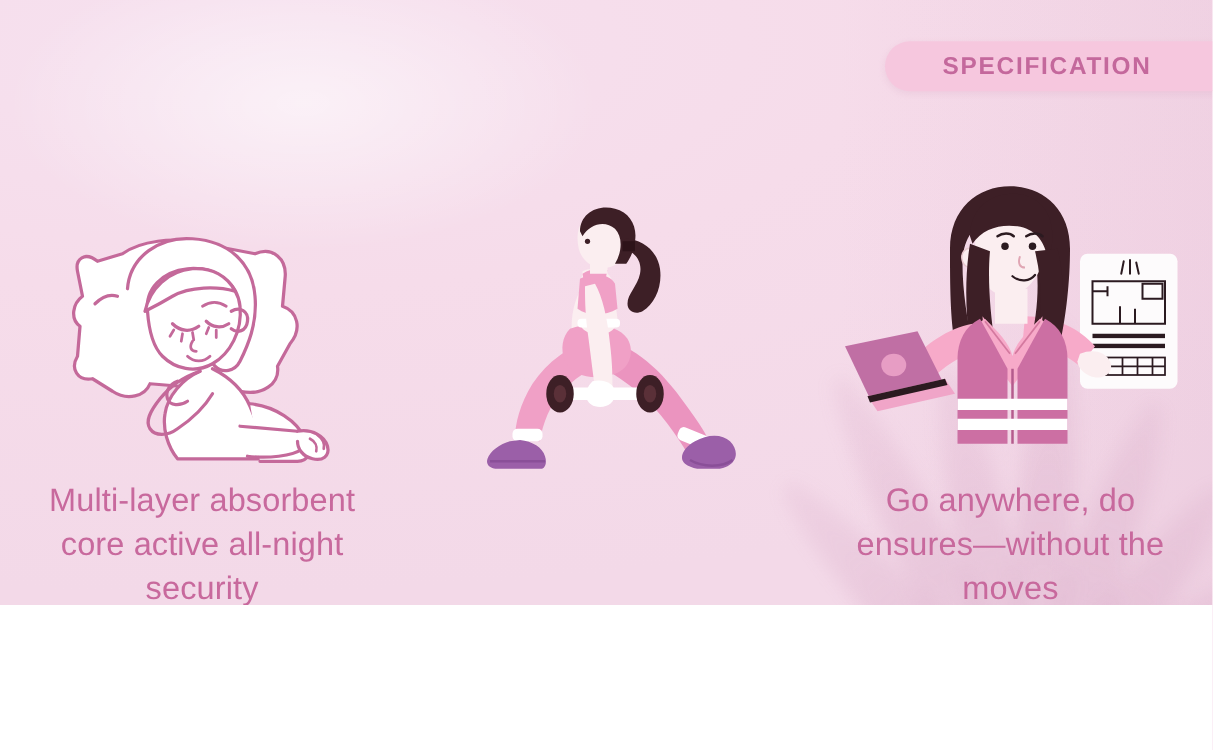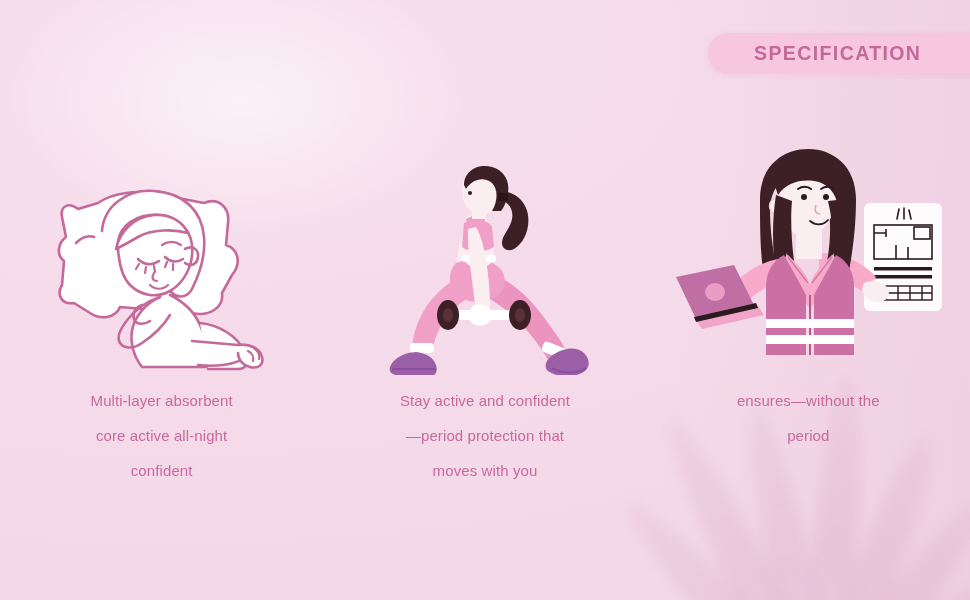--- a/index.html
+++ b/index.html
@@ -9,21 +9,21 @@
   body {
     width: 970px;
     height: 600px;
     overflow: hidden;
     font-family: "Liberation Sans", sans-serif;
   }
 
   #banner {
     position: relative;
     width: 970px;
-    height: 600px;
+    height: 484px;
     background: #f7dfec;
     overflow: hidden;
   }
 
   
   .bg-base {
     position: absolute;
     inset: 0;
     background:
       radial-gradient(120% 90% at 18% 8%, #f6e1ef 0%, #f6dcea 45%, #f3d9e8 100%);
@@ -118,21 +118,21 @@
     display: flex;
     align-items: flex-end;
     justify-content: center;
   }
   .caption {
     position: absolute;
     left: 0;
     right: 0;
     top: 383px;
     text-align: center;
-    font-size: 15px;
+    font-size: 26px;
     line-height: 35px;
     color: #c8699d;
     letter-spacing: .1px;
     font-family: "Liberation Sans", sans-serif;
   }
   .caption .ln { display: block; white-space: nowrap; }
 </style>
 </head>
 <body>
 
@@ -217,21 +217,21 @@
             <path d="M196 200 C208 198 218 204 220 212
                      C222 220 216 224 208 222 C200 220 196 214 196 208"></path>
             <path d="M206 206 C210 208 212 212 211 216" fill="none" stroke-width="2.2"></path>
             <path d="M212 203 C216 206 218 210 217 214" fill="none" stroke-width="2.2"></path>
           </g>
         </svg>
       </div>
       <div class="caption">
         <span class="ln">Multi-layer absorbent</span>
         <span class="ln">core active all-night</span>
-        <span class="ln">confident</span>
+        <span class="ln">security</span>
       </div>
     </div>
 
     <div class="col">
       <div class="art-wrap">
         <svg width="210" height="220" viewBox="0 0 210 220">
 
           <path d="M104 118 C126 120 150 142 168 168 C180 184 186 194 188 200
                    L170 208 C162 194 148 174 132 160 C118 148 104 140 96 136 Z" fill="#eb94bf"></path>
 
@@ -284,25 +284,20 @@
           <rect x="30" y="188" width="24" height="10" rx="4" fill="#ffffff"></rect>
           <path d="M28 198 C20 200 12 206 10 212 C8 218 14 221 24 221
                    L50 221 C56 221 58 216 56 210 C54 203 46 198 36 197 Z" fill="#9b5fa8"></path>
           <path d="M12 214 L56 214" stroke="#8a4f98" stroke-width="2" fill="none"></path>
 
           <rect x="162" y="190" width="26" height="11" rx="4" fill="#ffffff" transform="rotate(22 175 195)"></rect>
           <path d="M176 198 C186 192 198 192 204 198 C211 205 210 214 202 218
                    C192 223 176 222 168 216 C162 211 168 202 176 198 Z" fill="#9b5fa8"></path>
           <path d="M172 213 C182 219 198 219 206 213" stroke="#8a4f98" stroke-width="2" fill="none"></path>
         </svg>
-      </div>
-      <div class="caption">
-        <span class="ln">Stay active and confident</span>
-        <span class="ln">—period protection that</span>
-        <span class="ln">moves with you</span>
       </div>
     </div>
 
     <div class="col">
       <div class="art-wrap">
         <svg width="280" height="230" viewBox="0 0 280 230">
 
             <g>
               <rect x="196" y="58" width="78" height="108" rx="6" fill="#fdfbfc"></rect>
 
@@ -384,19 +379,20 @@
 
             <g>
               <path d="M8 132 L66 120 L86 160 L28 174 Z" fill="#c06fa4"></path>
               <ellipse cx="47" cy="147" rx="10" ry="9" fill="#e79dc4"></ellipse>
               <path d="M26 172 L88 158 L96 170 L34 184 Z" fill="#f0a5c8"></path>
               <path d="M26 172 L88 158 L90 163 L28 177 Z" fill="#2b1a20"></path>
             </g>
         </svg>
       </div>
       <div class="caption">
+        <span class="ln">Go anywhere, do</span>
         <span class="ln">ensures—without the</span>
-        <span class="ln">period</span>
+        <span class="ln">moves</span>
       </div>
     </div>
 
   </div>
 </div>
 
 </body></html>

